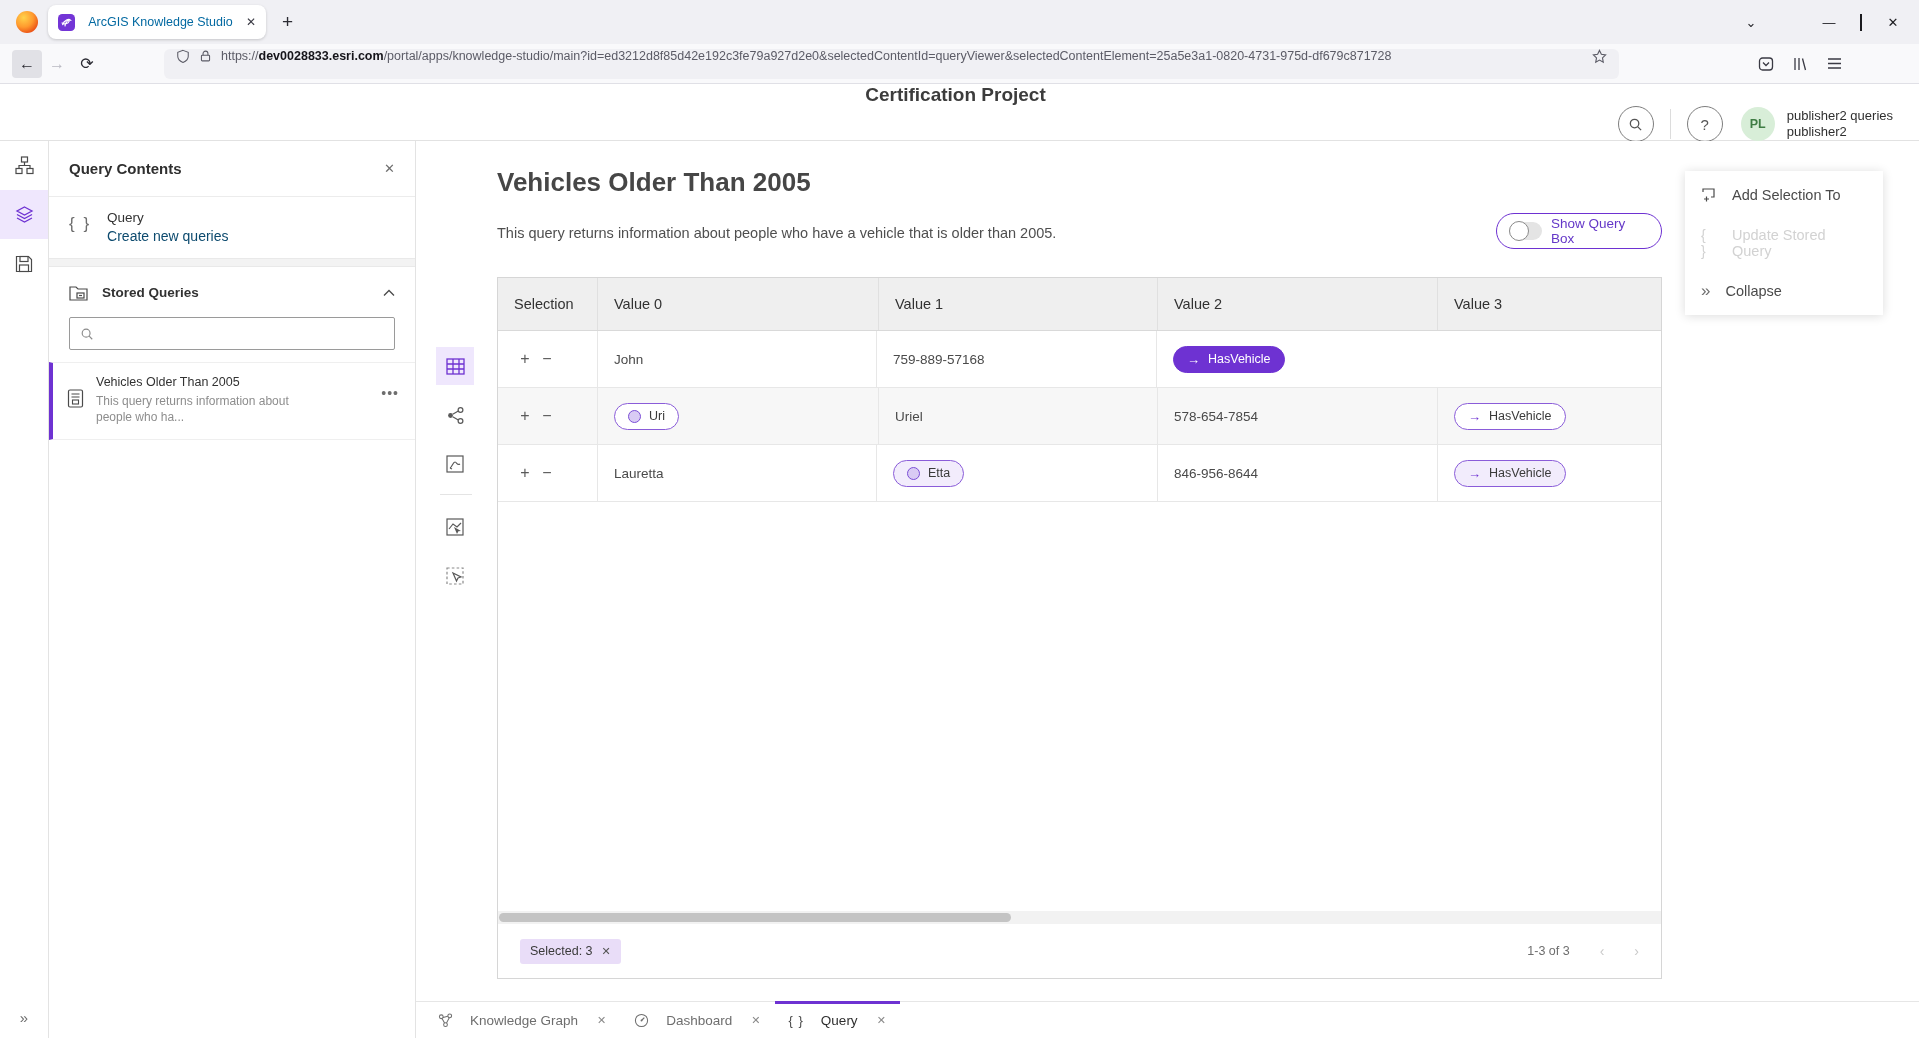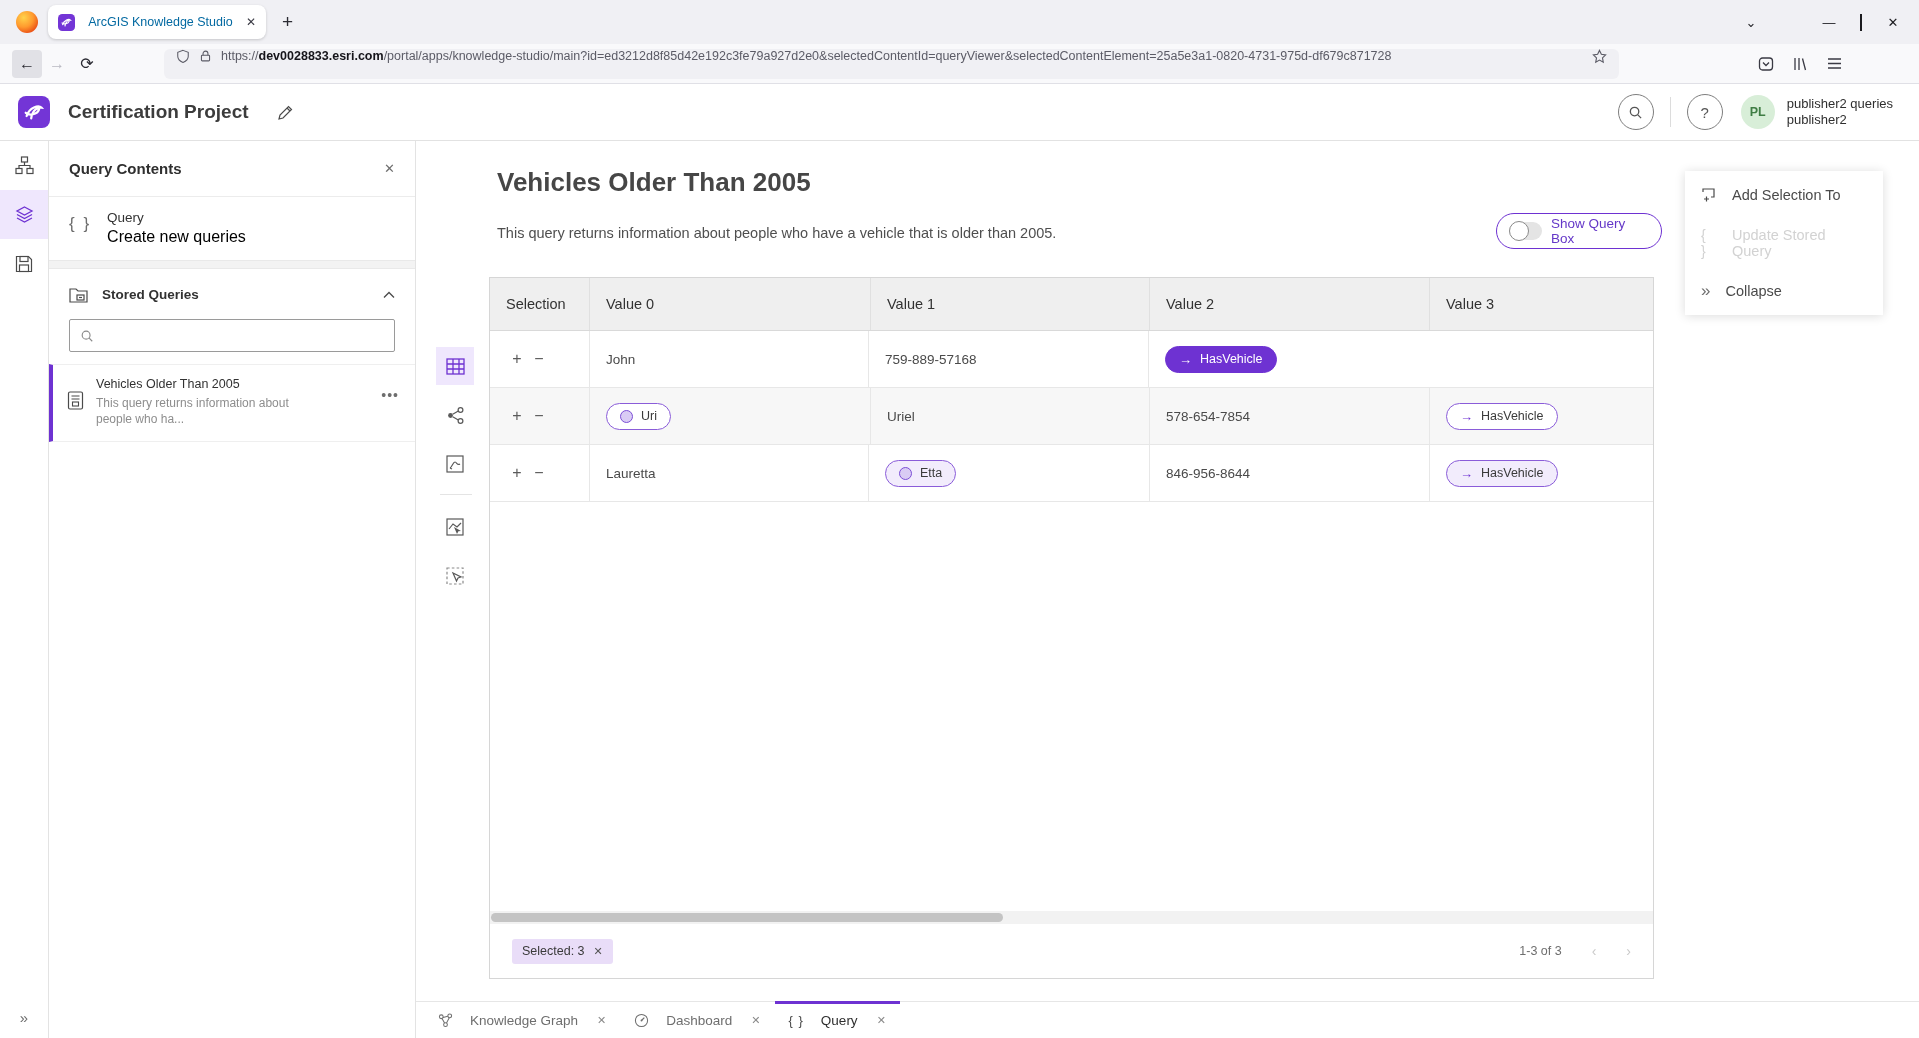--- a/index.html
+++ b/index.html
@@ -25,21 +25,21 @@
   .navbtn { width:30px; height:28px; display:flex; align-items:center; justify-content:center; font-size:16px; color:#2b2b33; border-radius:4px; }
   .navbtn.back { background:#e1e1e6; }
   .navbtn.fwd { color:#b9b9c2; }
   .urlfield { width:1455px; height:30px; margin-left:62px; background:#f0f0f4; border-radius:6px; display:flex; padding:0 12px; gap:9px; }
   .urltext { font-size:12.5px; color:#5b5b66; white-space:nowrap; overflow:hidden; flex:1; }
   .urltext .domain { color:#15141a; font-weight:bold; }
   .ticon { color:#5b5b66; }
   .rtool { width:34px; display:flex; justify-content:center; align-items:center; color:#3a3a44; }
 
   
-  #appheader { left:0; top:84px; width:1919px; height:57px; background:#fff; border-bottom:1px solid #e2e2e2; display:flex; align-items:center; padding:0 26px 0 18px; }
+  #appheader { left:0; top:84px; width:1919px; height:57px; background:#fff; border-bottom:1px solid #e2e2e2; display:flex; align-items:center; padding:0 26px 0 18px;flex-direction:column; }
   .applogo { width:32px; height:32px; margin-right:18px; }
   .apptitle { font-size:19px; font-weight:bold; color:#3c3c3c; }
   .hpencil { margin-left:28px; }
   .hright { margin-left:auto; display:flex; align-items:center; }
   .circlebtn { width:36px; height:36px; border:1px solid #7e7e7e; border-radius:50%; display:flex; align-items:center; justify-content:center; color:#555; font-size:15px; }
   .hdiv { width:1px; height:30px; background:#dcdcdc; margin:0 16px; }
   .avatar { width:34px; height:34px; border-radius:50%; background:#d8eed8; color:#3f7d44; font-size:12.5px; font-weight:bold; display:flex; align-items:center; justify-content:center; margin:0 12px 0 18px; }
   .uname { font-size:13px; color:#2f2f2f; line-height:16px; }
 
   
@@ -49,21 +49,21 @@
   .rail-expand { position:absolute; bottom:12px; left:0; width:48px; text-align:center; color:#6e6e6e; font-size:15px; }
 
   
   #panel { left:49px; top:141px; width:367px; height:897px; background:#fff; border-right:1px solid #e3e3e3; }
   .panel-header { height:56px; display:flex; align-items:center; padding:0 20px; border-bottom:1px solid #ececec; }
   .panel-title { font-size:15px; font-weight:bold; color:#2f2f2f; flex:1; }
   .xbtn { color:#6e6e6e; font-size:13px; }
   .query-item { padding:13px 20px 14px; display:flex; gap:16px; align-items:flex-start; }
   .braces { font-size:17px; color:#6e6e6e; letter-spacing:2px; margin-top:4px; }
   .qi-title { font-size:13.5px; color:#323232; margin-bottom:3px; }
-  .qi-sub { font-size:16px; color:#000000; }
+  .qi-sub { font-size:14px; color:#0c4a6e; }
   .band { height:9px; background:#f3f3f3; border-top:1px solid #e9e9e9; border-bottom:1px solid #e9e9e9; }
   .stored-header { display:flex; align-items:center; gap:14px; padding:17px 20px 10px; }
   .stored-title { font-size:13.5px; font-weight:bold; color:#323232; flex:1; }
   .searchbox { margin:6px 20px 12px; height:33px; border:1px solid #9a9a9a; border-radius:2px; display:flex; align-items:center; padding:0 10px; gap:8px; }
   .searchbox input { border:none; outline:none; background:transparent; font-size:13px; flex:1; font-family:inherit; }
   .stored-item { position:relative; border-top:1px solid #efefef; border-bottom:1px solid #efefef; border-left:4px solid #6e32d2; padding:12px 18px 14px 14px; display:flex; gap:12px; }
   .si-title { font-size:12.5px; color:#323232; margin-bottom:4px; }
   .si-desc { font-size:12px; color:#8d8d8d; line-height:16px; width:200px; }
   .dots { position:absolute; right:16px; top:22px; color:#6e6e6e; font-size:14px; letter-spacing:1px; }
 
@@ -76,21 +76,21 @@
   .knob { position:absolute; left:0; top:-1px; width:20px; height:20px; background:#fff; border:1.5px solid #8a8a8a; border-radius:50%; }
   .sqb-label { font-size:13.5px; color:#6538c8; }
 
   
   .toolstrip { position:absolute; left:20px; top:206px; width:40px; }
   .ts-item { width:38px; height:38px; display:flex; align-items:center; justify-content:center; margin-bottom:11px; }
   .ts-item.selected { background:#efe7fd; }
   .ts-div { height:1px; background:#e4e4e4; margin:2px 4px 13px; }
 
   
-  .card { position:absolute; left:73px; top:136px; width:1165px; height:702px; border:1px solid #d6d6d6; display:flex; flex-direction:column; background:#fff; }
+  .card { position:absolute; left:81px; top:136px; width:1165px; height:702px; border:1px solid #d6d6d6; display:flex; flex-direction:column; background:#fff; }
   .thead { height:53px; display:flex; background:#efefef; border-bottom:1px solid #d9d9d9; flex:none; }
   .th { font-size:14.5px; color:#323232; line-height:53px; padding-left:16px; border-right:1px solid #e0e0e0; }
   .c0 { width:100px; flex:none; } .c1 { width:281px; flex:none; } .c2 { width:279px; flex:none; } .c3 { width:280px; flex:none; } .c4 { flex:1; border-right:none; }
   .trow { height:57px; display:flex; border-bottom:1px solid #e7e7e7; align-items:stretch; }
   .trow:nth-child(even) { background:#f7f7f7; }
   .cell { display:flex; align-items:center; padding-left:16px; font-size:13.5px; color:#4a4a4a; border-right:1px solid #e7e7e7; }
   .cell.c4 { border-right:none; }
   .selbtn { font-size:16px; color:#5a5a5a; background:none; border:none; width:22px; cursor:pointer; font-family:inherit; }
   .pill { display:inline-flex; align-items:center; gap:8px; height:27px; padding:0 13px; border-radius:14px; font-size:12.5px; }
   .pill.filled { background:#6e32d2; color:#fff; border:1px solid #6e32d2; }

